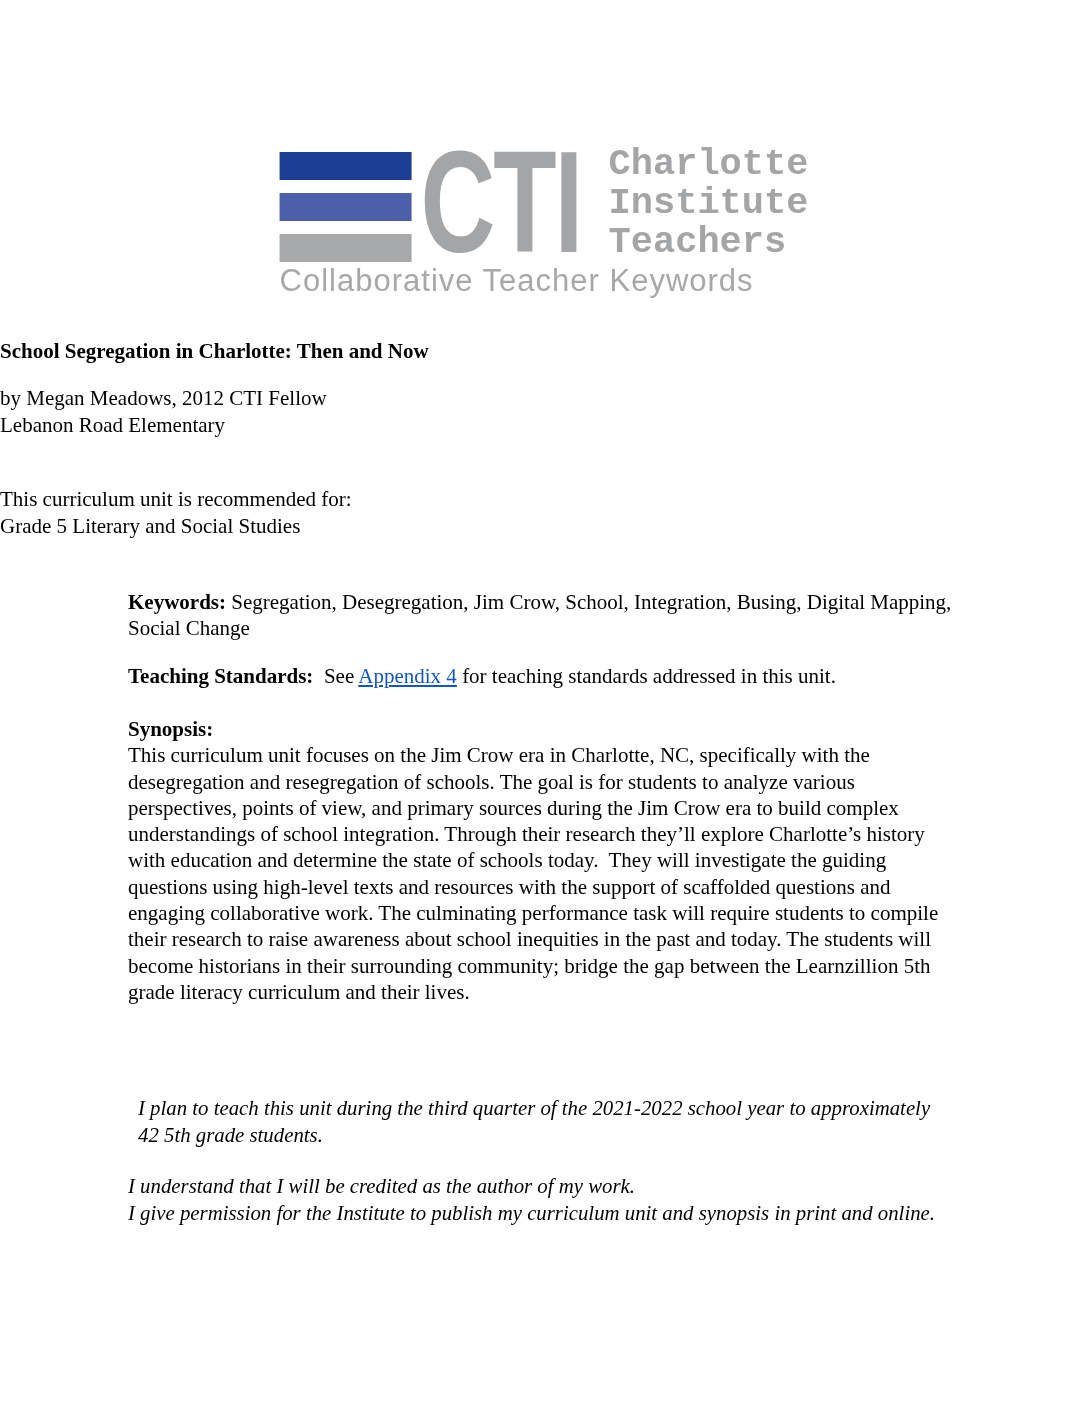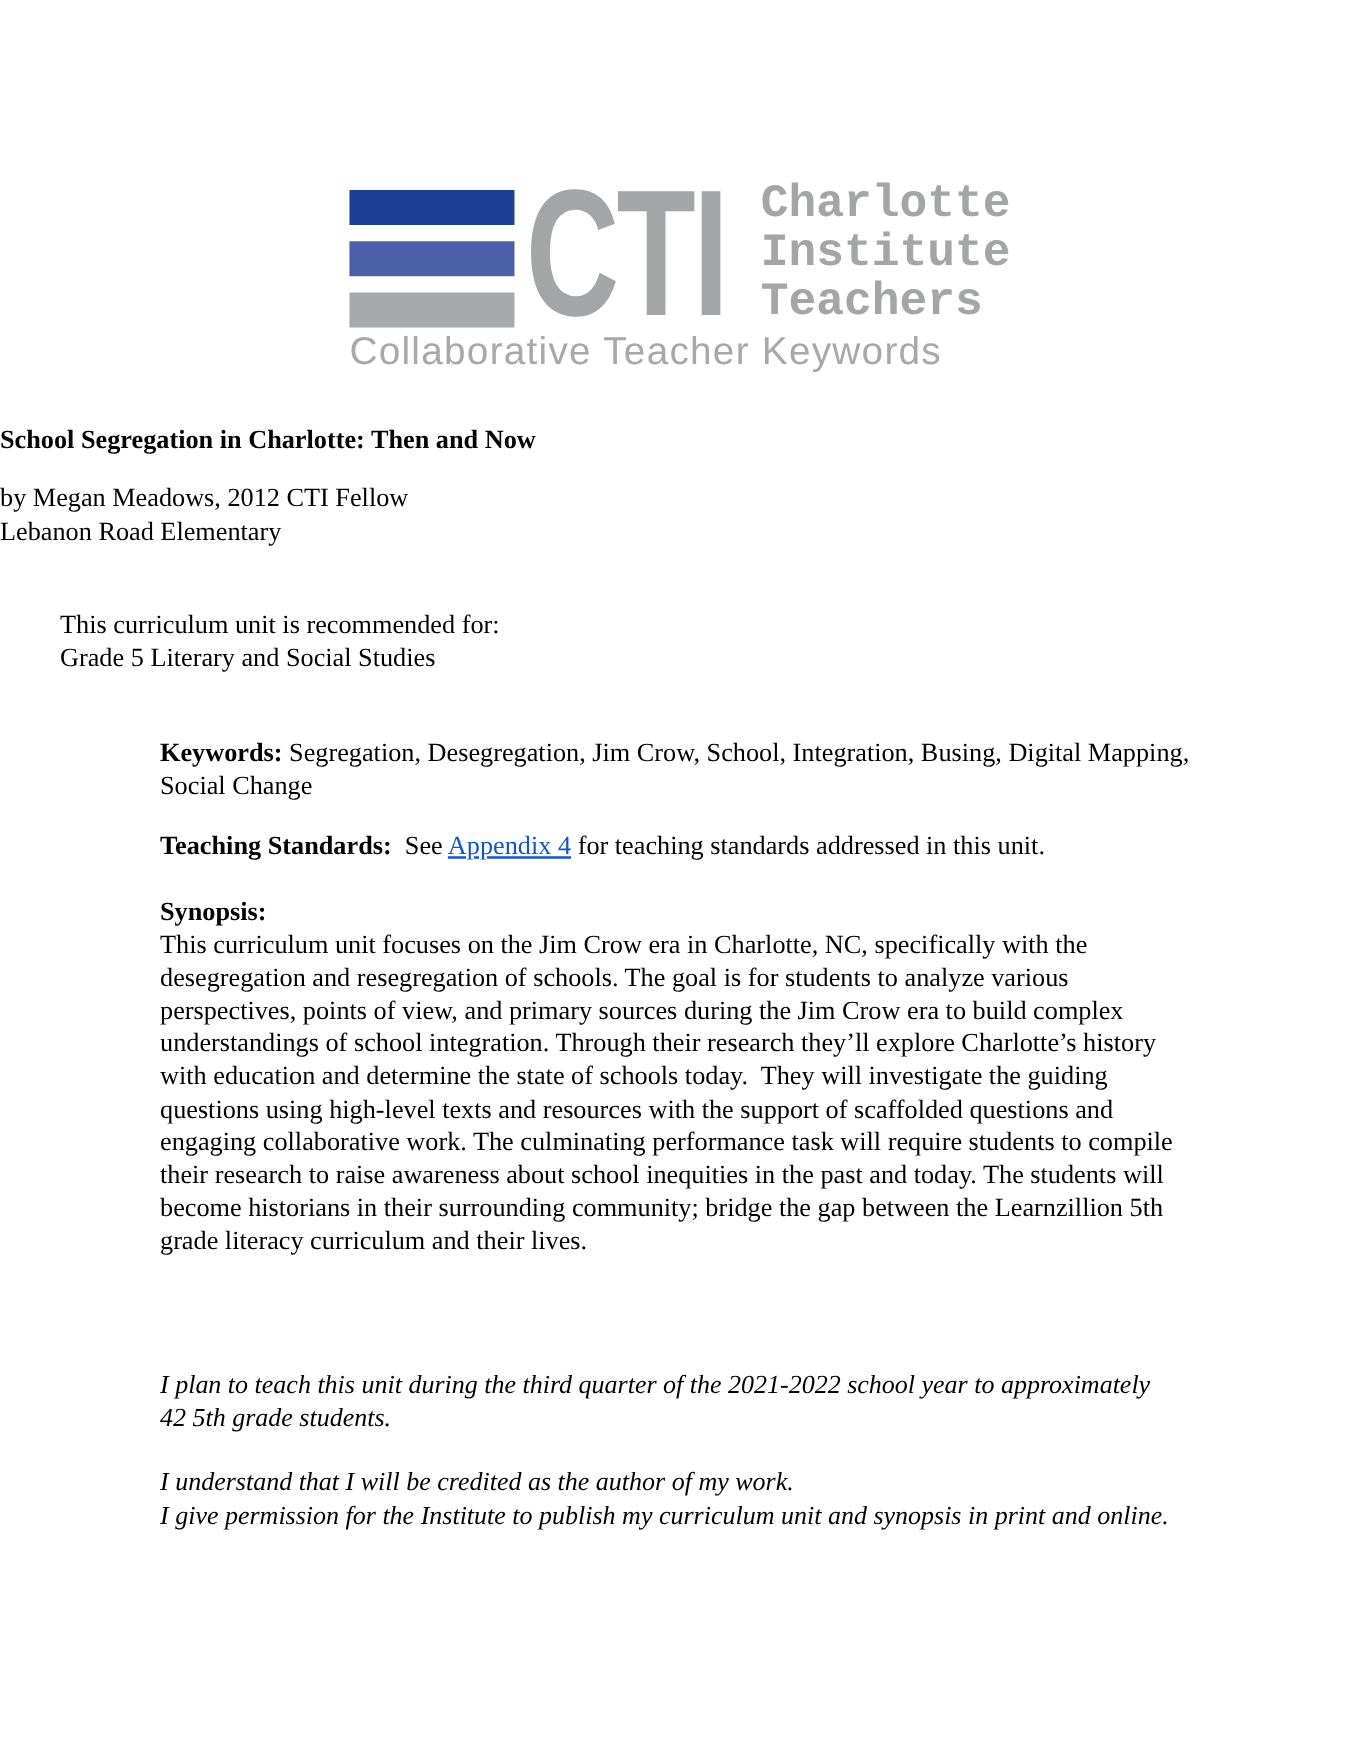--- a/index.html
+++ b/index.html
@@ -21,26 +21,26 @@
        font-size:144px;line-height:1;letter-spacing:-3px;transform:scaleX(0.72);
        transform-origin:0 0;margin-top:-14px;}
   .org-name{font-family:Liberation Mono, monospace;font-weight:700;
             font-size:37px;line-height:39px;margin-left:10px;}
   .tagline{font-family:"Liberation Sans","DejaVu Sans",sans-serif;font-size:31px;
            letter-spacing:1px;margin-top:1px;white-space:nowrap;}
 
   
   .title{top:339px;font-size:21px;font-weight:bold;}
   .byline-block{top:385px;font-size:21px;line-height:27px;}
-  .recommended{top:486px;font-size:21px;line-height:27px;padding-left:48px;}
+  .recommended{top:486px;font-size:21px;line-height:27px;}
   .keywords{top:589px;left:128px;width:836px;}
   .standards{top:663px;left:128px;width:900px;}
   .synopsis-block{top:716px;left:128px;width:838px;line-height:26.3px;}
   .note{left:128px;width:880px;font-style:italic;font-size:20.8px;line-height:27px;}
-  .note-teach{top:1094px;}
+  .note-teach{top:1094px;margin-left:10px;}
   .note-permission{top:1172px;}
   .link{text-decoration:underline;}
 </style>
 </head>
 <body>
 
 <div class="page">
 
   <div class="logo">
     <div class="logo-row">

